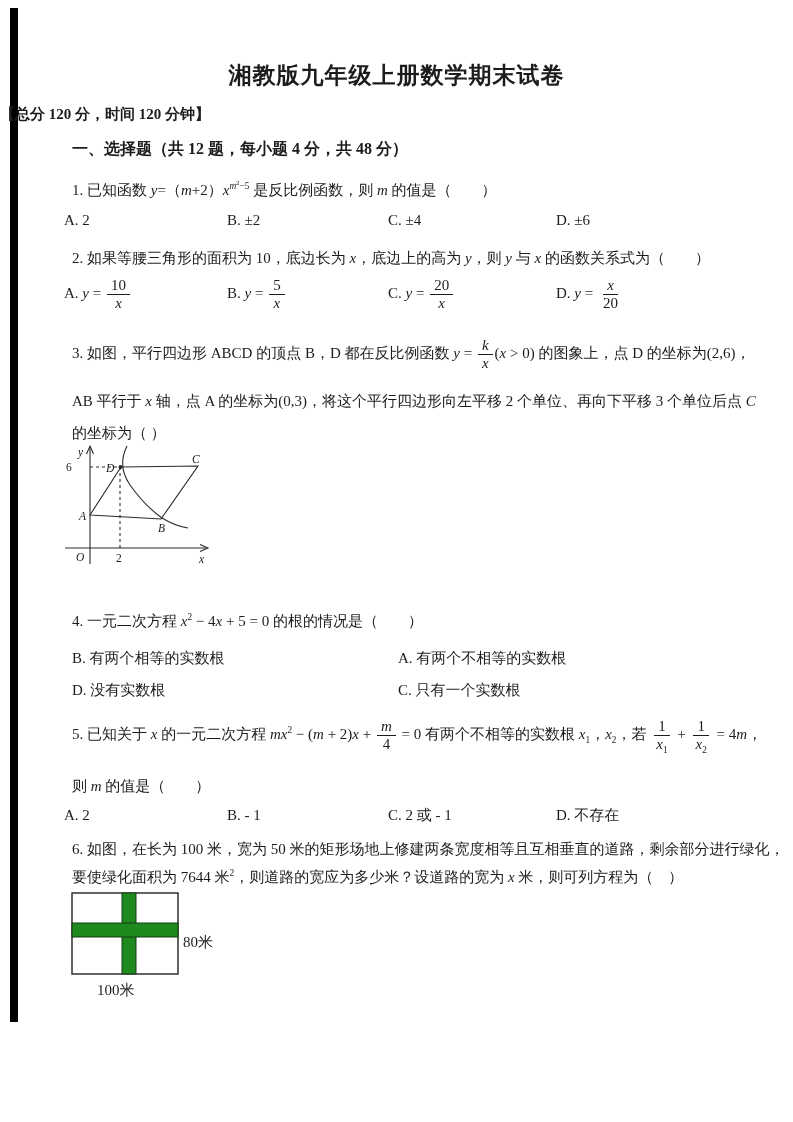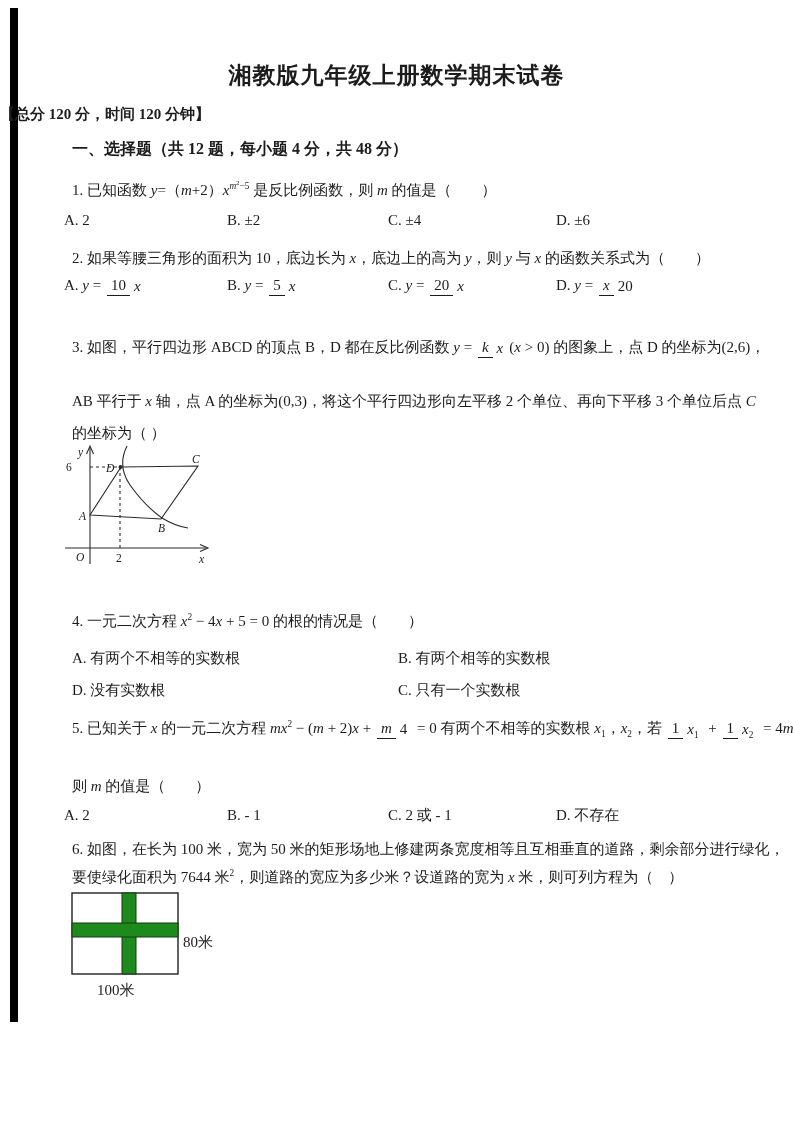--- a/index.html
+++ b/index.html
@@ -16,21 +16,21 @@
   .section-head { position:absolute; left:72px; top:139px; font-size:16px; font-weight:bold; }
   .line { position:absolute; left:72px; right:40px; font-size:15px; line-height:1.4; white-space:nowrap; }
   .opts4 { position:absolute; left:64px; right:30px; display:grid;
            grid-template-columns:163px 161px 168px auto; font-size:15px; align-items:center; }
   .opts2 { position:absolute; left:72px; right:30px; display:grid;
            grid-template-columns:326px auto; font-size:15px; }
   i { font-style:italic; }
   sup { font-size:.62em; vertical-align:super; line-height:0; }
   sub { font-size:.62em; vertical-align:sub; line-height:0; }
   sup sup { font-size:.75em; }
-  .frac { display:inline-flex; align-items:center;
+  .frac { display:inline-flex; flex-direction:column; align-items:center;
           vertical-align:middle; margin:0 2px; line-height:1.15; text-align:center; }
   .fnum { padding:0 4px; border-bottom:1px solid #1c1c1c; }
   .fden { padding:0 4px; }
   .fig { position:absolute; }
   .footer { position:absolute; left:0; top:1086px; width:100%; text-align:center;
             font-size:13px; color:#2a2a2a;padding-left:37px; }
 </style>
 </head>
 <body>
 
@@ -101,22 +101,22 @@
     </g>
     <g font-size="11.5" fill="#1c1c1c" font-family="Liberation Serif, DejaVu Serif, serif">
       <text x="4" y="27">6</text>
       <text x="54" y="118">2</text>
     </g>
   </svg>
 
 
   <div class="line" style="top:611px">4. 一元二次方程 <i>x</i><sup>2</sup> − 4<i>x</i> + 5 = 0 的根的情况是（　　）</div>
   <div class="opts2" style="top:649px">
+    <span>B. 有两个相等的实数根</span>
     <span>A. 有两个不相等的实数根</span>
-    <span>B. 有两个相等的实数根</span>
   </div>
   <div class="opts2" style="top:681px">
     <span>D. 没有实数根</span>
     <span>C. 只有一个实数根</span>
   </div>
 
   <div class="line" style="top:718px">5. 已知关于 <i>x</i> 的一元二次方程 <i>mx</i><sup>2</sup> − (<i>m</i> + 2)<i>x</i> + <span class="frac">
         <span class="fnum"><i>m</i></span>
         <span class="fden">4</span>
       </span> = 0 有两个不相等的实数根 <i>x</i><sub>1</sub>，<i>x</i><sub>2</sub>，若 <span class="frac">

